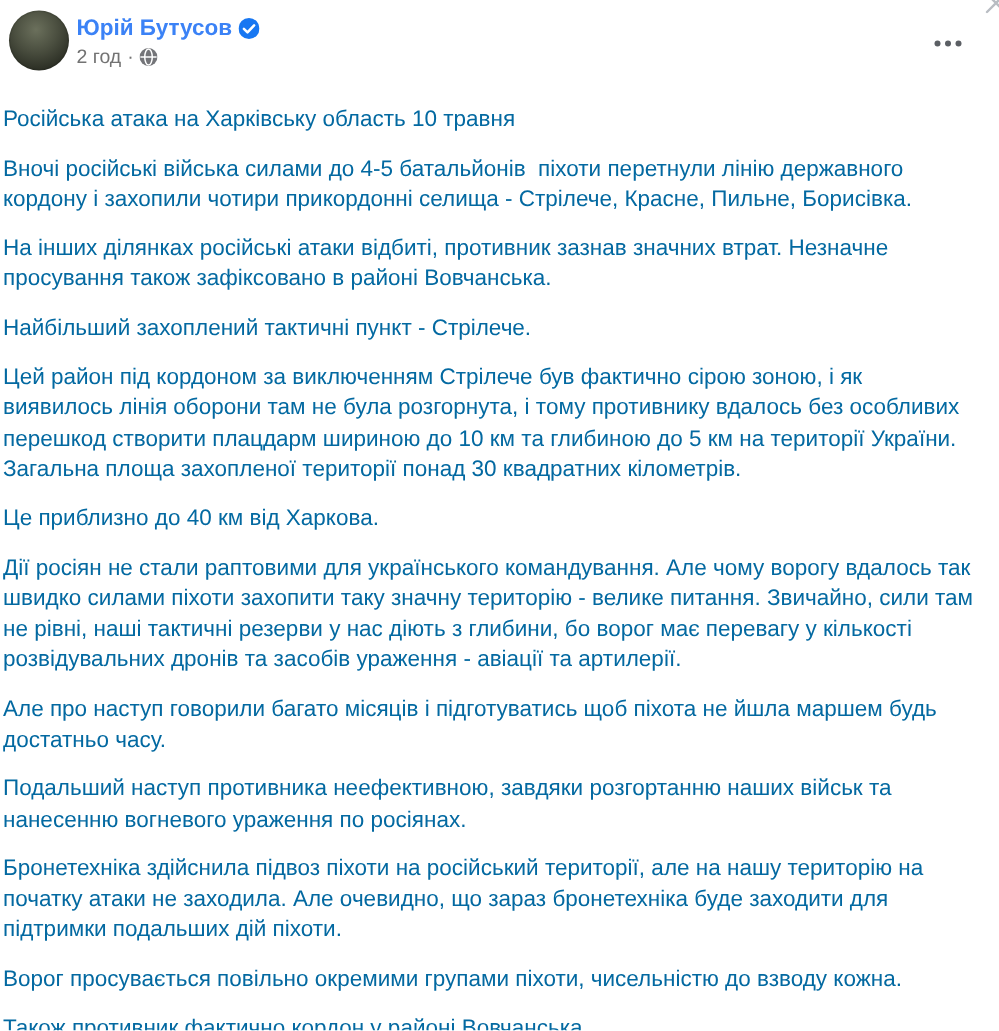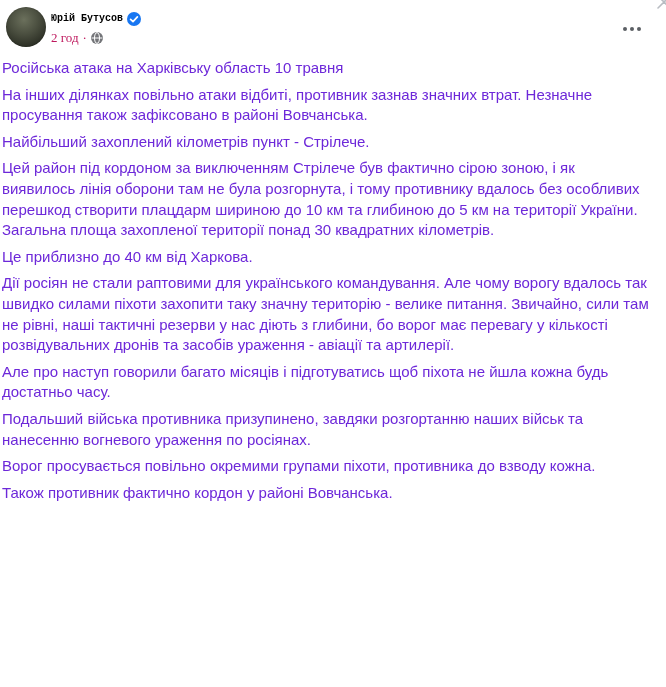--- a/index.html
+++ b/index.html
@@ -23,37 +23,35 @@
     height: 40px;
     border-radius: 50%;
     flex-shrink: 0;
     background: radial-gradient(circle at 45% 32%, #6b705c 0%, #4a4e3f 42%, #2b2e24 78%, #1e2019 100%);
     box-shadow: inset 0 0 0 1px rgba(0,0,0,0.08);
     cursor: pointer;
   }
   .header-info { margin-left: 5px; padding-top: 2px; }
   .author-row { display: flex; align-items: center; gap: 4px; }
   .author-name {
-    font-size: 10px;
+    font-size: 15px;
     font-weight: 700;
     line-height: 19px;
-    color: #000000;
+    color: #3b82f6;
     cursor: pointer;
-    font-family: Liberation Mono, monospace;
   }
   .verified-badge { width: 14px; height: 14px; display: inline-block; margin-top: 1px; }
   .meta-row {
     display: flex;
     align-items: center;
     gap: 4px;
     margin-top: 2px;
     font-size: 13px;
     line-height: 16px;
-    color: #be185d;
-    font-family: Liberation Serif, serif;
+    color: #737373;
   }
   .meta-row .timestamp { cursor: pointer; }
   .globe-icon { width: 12px; height: 12px; display: inline-block; opacity: 0.9; }
   .options-button {
     position: absolute;
     top: 20px;
     right: 22px;
     width: 24px;
     height: 18px;
     display: flex;
@@ -75,23 +73,23 @@
     width: 18px;
     height: 18px;
     cursor: pointer;
   }
   .post-text {
     padding: 11px 14px 0 2px;
     font-size: 15px;
     line-height: 20.6px;
   }
   .post-text p {
-    margin: 0 0 6px 0;
+    margin: 12px 0 6px 0;
     white-space: pre-wrap;
-    color: #6d28d9;
+    color: #0369a1;
   }
 </style>
 </head>
 <body>
 
 <div class="post">
 
   <div class="header">
     <div class="avatar"></div>
 
@@ -122,35 +120,37 @@
   </div>
 
   <svg class="corner-close" viewBox="0 0 18 18" aria-hidden="true">
     <path d="M3 15 L15 3 M3 3 L15 15" stroke="#b9bdc3" stroke-width="1.6" stroke-linecap="round"></path>
   </svg>
 
   <div class="post-text">
 
       <p>Російська атака на Харківську область 10 травня</p>
 
+      <p>Вночі російські війська силами до 4-5 батальйонів  піхоти перетнули лінію державного кордону і захопили чотири прикордонні селища - Стрілече, Красне, Пильне, Борисівка.</p>
 
-      <p>На інших ділянках повільно атаки відбиті, противник зазнав значних втрат. Незначне просування також зафіксовано в районі Вовчанська.</p>
+      <p>На інших ділянках російські атаки відбиті, противник зазнав значних втрат. Незначне просування також зафіксовано в районі Вовчанська.</p>
 
-      <p>Найбільший захоплений кілометрів пункт - Стрілече.</p>
+      <p>Найбільший захоплений тактичні пункт - Стрілече.</p>
 
       <p>Цей район під кордоном за виключенням Стрілече був фактично сірою зоною, і як виявилось лінія оборони там не була розгорнута, і тому противнику вдалось без особливих перешкод створити плацдарм шириною до 10 км та глибиною до 5 км на території України. Загальна площа захопленої території понад 30 квадратних кілометрів.</p>
 
       <p>Це приблизно до 40 км від Харкова.</p>
 
       <p>Дії росіян не стали раптовими для українського командування. Але чому ворогу вдалось так швидко силами піхоти захопити таку значну територію - велике питання. Звичайно, сили там не рівні, наші тактичні резерви у нас діють з глибини, бо ворог має перевагу у кількості розвідувальних дронів та засобів ураження - авіації та артилерії.</p>
 
-      <p>Але про наступ говорили багато місяців і підготуватись щоб піхота не йшла кожна будь достатньо часу.</p>
+      <p>Але про наступ говорили багато місяців і підготуватись щоб піхота не йшла маршем будь достатньо часу.</p>
 
-      <p>Подальший війська противника призупинено, завдяки розгортанню наших військ та нанесенню вогневого ураження по росіянах.</p>
+      <p>Подальший наступ противника неефективною, завдяки розгортанню наших військ та нанесенню вогневого ураження по росіянах.</p>
 
 
+      <p>Бронетехніка здійснила підвоз піхоти на російський території, але на нашу територію на початку атаки не заходила. Але очевидно, що зараз бронетехніка буде заходити для підтримки подальших дій піхоти.</p>
 
-      <p>Ворог просувається повільно окремими групами піхоти, противника до взводу кожна.</p>
+      <p>Ворог просувається повільно окремими групами піхоти, чисельністю до взводу кожна.</p>
 
       <p>Також противник фактично кордон у районі Вовчанська.</p>
     </div>
 
 </div>
 
 </body></html>

